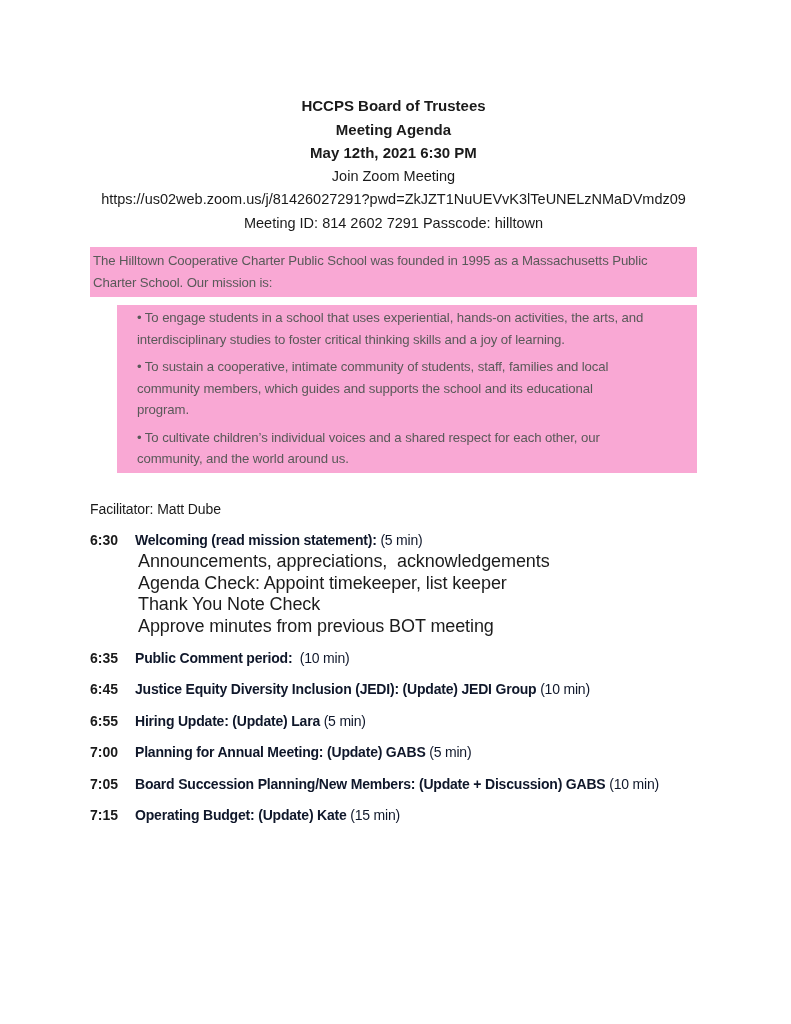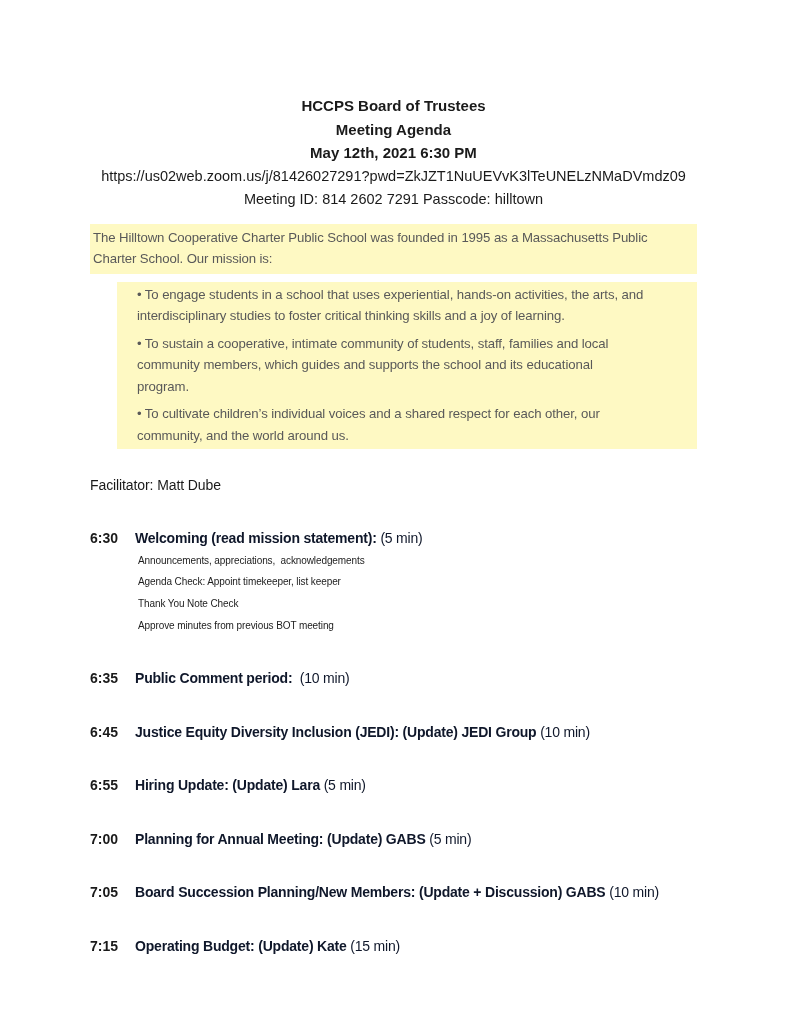--- a/index.html
+++ b/index.html
@@ -22,21 +22,21 @@
     font-size: 14.5px;
     line-height: 23.5px;
     white-space: pre-wrap;
     color: #1a1a1a;
   }
   .doc-header p.h-bold { font-weight: bold; font-size: 15px; }
 
   
   .mission { margin-bottom: 26px; }
   .quote-block {
-    background: #fef9c3;
+    background: #f9a8d4;
     color: #595959;
     font-size: 13.2px;
     letter-spacing: -0.1px;
     line-height: 21.5px;
     white-space: pre-wrap;
   }
   .quote-intro {
     width: 607px;
     padding: 3px 8px 4px 3px;
     margin-bottom: 8px;
@@ -52,55 +52,56 @@
   
   .facilitator {
     font-weight: normal;
     font-size: 14px;
     line-height: 21px;
     letter-spacing: -0.1px;
     color: #1a1a1a;
   }
 
   
-  .agenda-item { display: flex; margin-top: 32px; }
+  .agenda-item { display: flex; margin-top: 10px; }
   .agenda-time {
     flex: 0 0 45px;
     font-weight: bold;
     font-size: 14px;
     line-height: 21.5px;
     color: #1a1a1a;
   }
   .agenda-content { flex: 1; }
   .agenda-title {
     font-size: 14px;
     line-height: 21.5px;
     letter-spacing: -0.2px;
     white-space: pre-wrap;
     color: #0f172a;
   }
   .agenda-title .bold { font-weight: bold; }
   .agenda-sub {
-    font-size: 10px;
+    font-size: 18px;
     line-height: 21.7px;
     letter-spacing: -0.1px;
     white-space: pre-wrap;
     margin-left: 3px;
     color: #1c1c1c;
   }
 </style>
 </head>
 <body>
 
 <div class="page">
 
   <header class="doc-header">
     <p class="h-bold">HCCPS Board of Trustees</p>
     <p class="h-bold">Meeting Agenda</p>
     <p class="h-bold">May 12th, 2021 6:30 PM</p>
+    <p>Join Zoom Meeting</p>
     <p>https://us02web.zoom.us/j/81426027291?pwd=ZkJZT1NuUEVvK3lTeUNELzNMaDVmdz09</p>
     <p>Meeting ID: 814 2602 7291 Passcode: hilltown</p>
   </header>
 
   <section class="mission">
     <p class="quote-block quote-intro">The Hilltown Cooperative Charter Public School was founded in 1995 as a Massachusetts Public
 Charter School. Our mission is:</p>
     <div class="quote-block quote-bullets" id="mission-bullets"><p class="quote-para">• To engage students in a school that uses experiential, hands-on activities, the arts, and
 interdisciplinary studies to foster critical thinking skills and a joy of learning.</p><p class="quote-para">• To sustain a cooperative, intimate community of students, staff, families and local
 community members, which guides and supports the school and its educational

